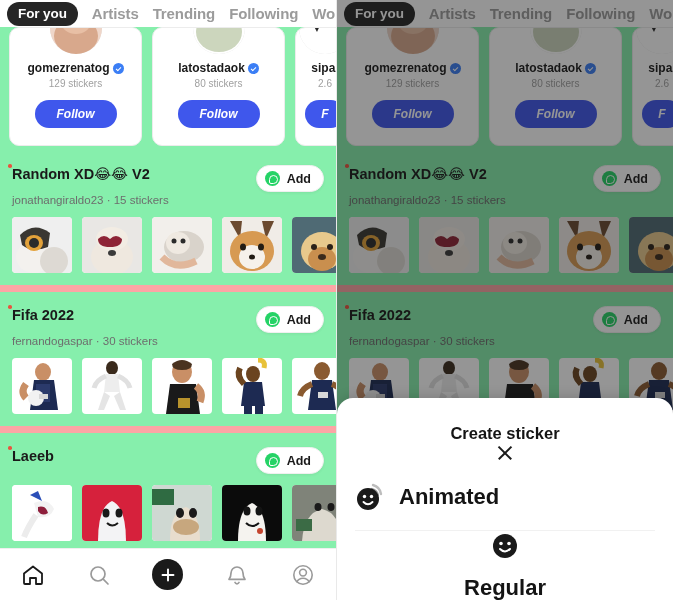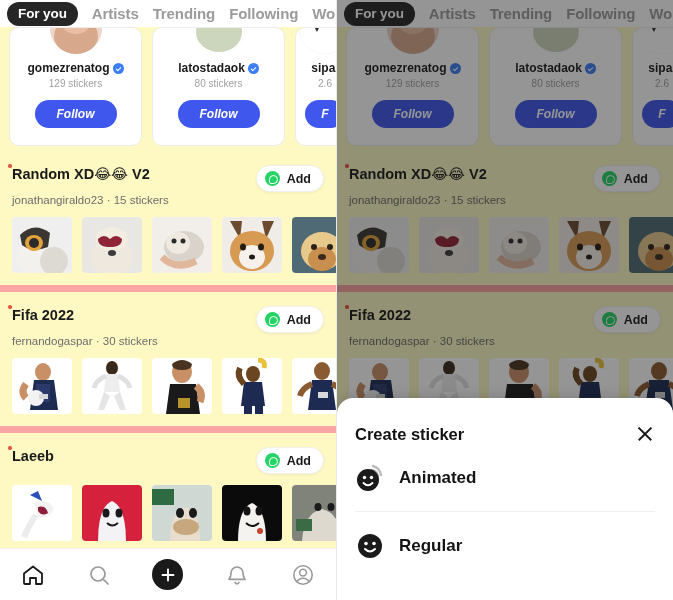--- a/index.html
+++ b/index.html
@@ -7,21 +7,21 @@
   html, body {
     width: 673px; height: 600px;
     background: #ffffff;
     font-family: "Liberation Sans", "DejaVu Sans", sans-serif;
     overflow: hidden;
   }
   .screens { display: flex; width: 673px; height: 600px; }
   .phone {
     position: relative;
     width: 336px; height: 600px;
-    background: #fef9c3;
+    background: #86efac;
     overflow: hidden;
     flex: 0 0 auto;
   }
   .phone.right { width: 337px; border-left: 1px solid #e9e9e9; }
 
   
   .tabbar {
     display: flex; align-items: center;
     gap: 14px;
     height: 27px;
@@ -190,41 +190,41 @@
     position: absolute; left: 0; bottom: 0; right: 0;
     height: 202px;
     background: #ffffff;
     border-radius: 16px 16px 0 0;
     z-index: 6;
     padding: 0 18px;
     box-shadow: 0 -2px 12px rgba(0,0,0,0.14);
   }
   .sheet-head {
     display: flex; align-items: center; justify-content: space-between;
-    padding-top: 26px; padding-bottom: 0;
+    padding-top: 26px; padding-bottom: 0; flex-direction: column;
   }
   .sheet-title { font-size: 16.5px; font-weight: bold; color: #141414; }
   .close-x {
     width: 20px; height: 20px; position: relative; cursor: pointer;
   }
   .close-x::before, .close-x::after {
     content: ""; position: absolute; left: 1px; top: 9px;
     width: 18px; height: 1.7px; background: #1a1a1a;
   }
   .close-x::before { transform: rotate(45deg); }
   .close-x::after  { transform: rotate(-45deg); }
 
   .sheet-row {
     display: flex; align-items: center; gap: 14px;
     height: 68px;
     border-bottom: 1px solid #f1f1f1;
     cursor: pointer;
   }
-  .sheet-row:last-child { border-bottom: none; }
-  .sheet-row-label { font-size: 17px; font-weight: bold; color: #141414; }
+  .sheet-row:last-child { border-bottom: none; flex-direction: column; }
+  .sheet-row-label { font-size: 22px; font-weight: bold; color: #141414; }
   .smiley { width: 30px; height: 30px; flex: 0 0 auto; }
 
   
   .ph { width: 100%; height: 100%; }
 </style>
 </head>
 <body>
 
 <div class="screens">
 

